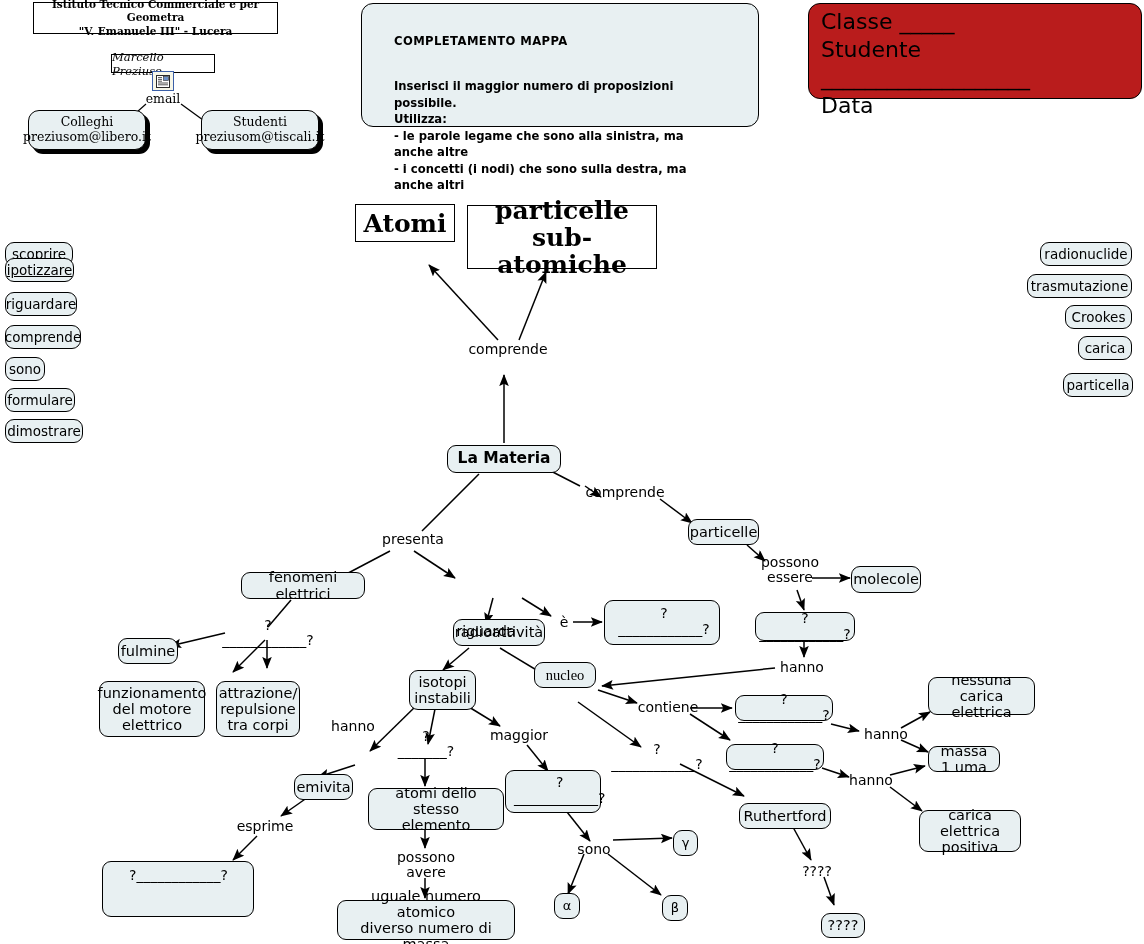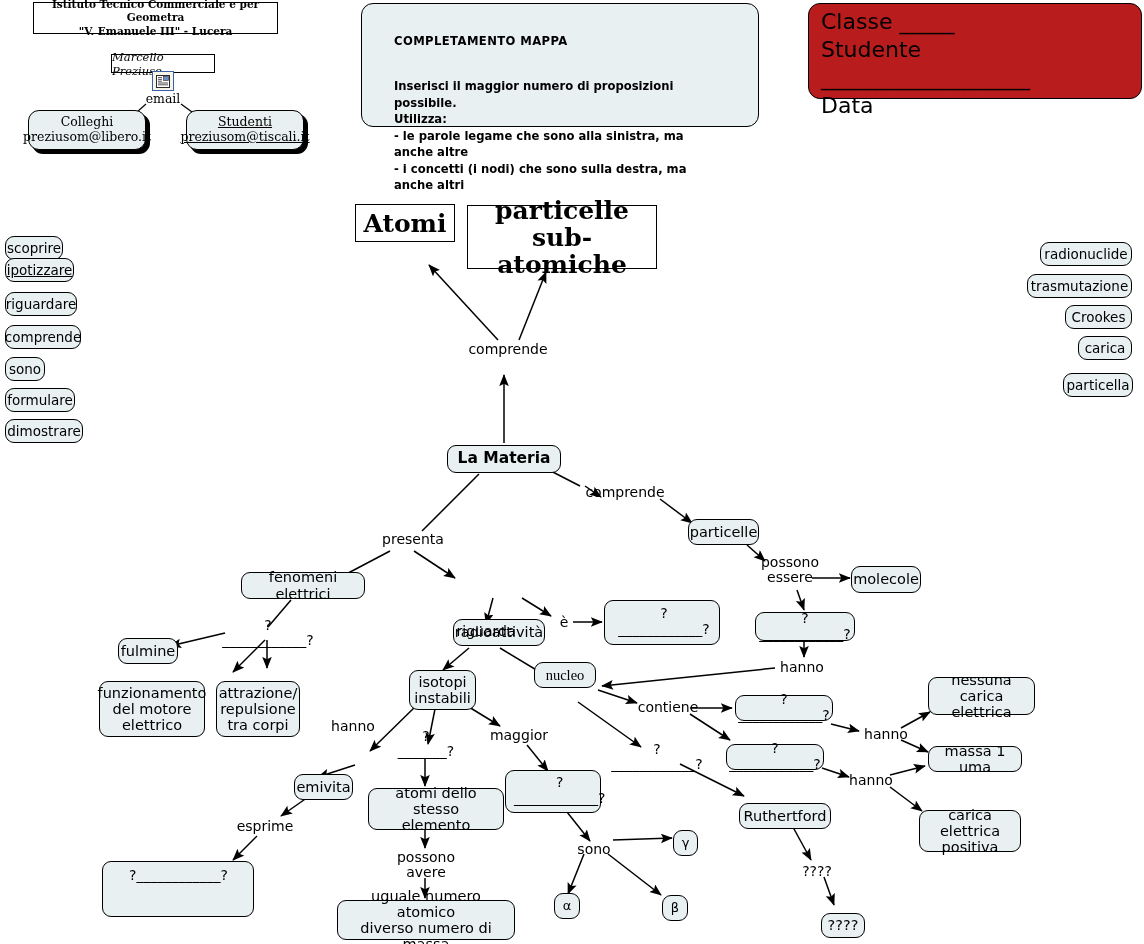--- a/index.html
+++ b/index.html
@@ -226,36 +226,36 @@
         <path d="M2,8 H12"></path>
           <path d="M2,9.8 H12"></path>
       </g>
     </svg>
   </div>
 
   <div class="hdr-emaillbl">email</div>
 
   <div class="mailbox" style="left:28px;top:110px;width:118px;height:40px;">Colleghi
 preziusom@libero.it</div>
-  <div class="mailbox" style="left:186px;top:110px;width:118px;height:40px;text-decoration:underline;">Studenti
+  <div class="mailbox" style="left:201px;top:110px;width:118px;height:40px;">Studenti
 preziusom@tiscali.it</div>
 
   <div class="instr">
     <span class="ttl">COMPLETAMENTO MAPPA</span>
     <span>Inserisci il maggior numero di proposizioni possibile.
 Utilizza:
 - le parole legame che sono alla sinistra, ma anche altre
 - i concetti (i nodi) che sono sulla destra, ma anche altri</span>
   </div>
 
   <div class="idbox">Classe _____
 Studente ___________________
 Data</div>
 
-  <div class="pill" style="left:5px;top:236px;width:58px;">scoprire</div>
+  <div class="pill" style="left:5px;top:242px;width:68px;">scoprire</div>
   <div class="pill" style="left:5px;top:258px;width:69px;text-decoration:underline;">ipotizzare</div>
   <div class="pill" style="left:5px;top:292px;width:72px;">riguardare</div>
   <div class="pill" style="left:5px;top:325px;width:76px;">comprende</div>
   <div class="pill" style="left:5px;top:357px;width:40px;">sono</div>
   <div class="pill" style="left:5px;top:388px;width:70px;">formulare</div>
   <div class="pill" style="left:5px;top:419px;width:78px;">dimostrare</div>
 
   <div class="pill" style="left:1040px;top:242px;width:92px;">radionuclide</div>
   <div class="pill" style="left:1027px;top:274px;width:105px;">trasmutazione</div>
   <div class="pill" style="left:1065px;top:305px;width:67px;">Crookes</div>
@@ -297,21 +297,21 @@
 stesso elemento</div>
 
   <div class="node" style="left:337px;top:900px;width:178px;height:40px;">uguale numero atomico
 diverso numero di massa</div>
 
   <div class="node" style="left:739px;top:803px;width:92px;height:26px;text-align:center;">Ruthertford</div>
 
   <div class="node" style="left:928px;top:677px;width:107px;height:38px;">nessuna
 carica elettrica</div>
 
-  <div class="node" style="left:928px;top:746px;width:94px;height:26px;">massa 1 uma</div>
+  <div class="node" style="left:928px;top:746px;width:72px;height:26px;">massa 1 uma</div>
 
   <div class="node" style="left:919px;top:810px;width:102px;height:42px;">carica elettrica
 positiva</div>
 
   <div class="node greek" style="left:554px;top:893px;width:26px;height:26px;">α</div>
   <div class="node greek" style="left:662px;top:895px;width:26px;height:26px;">β</div>
   <div class="node greek" style="left:673px;top:830px;width:25px;height:26px;">γ</div>
 
   <div class="node" style="left:821px;top:913px;width:44px;height:25px;">????</div>
 

